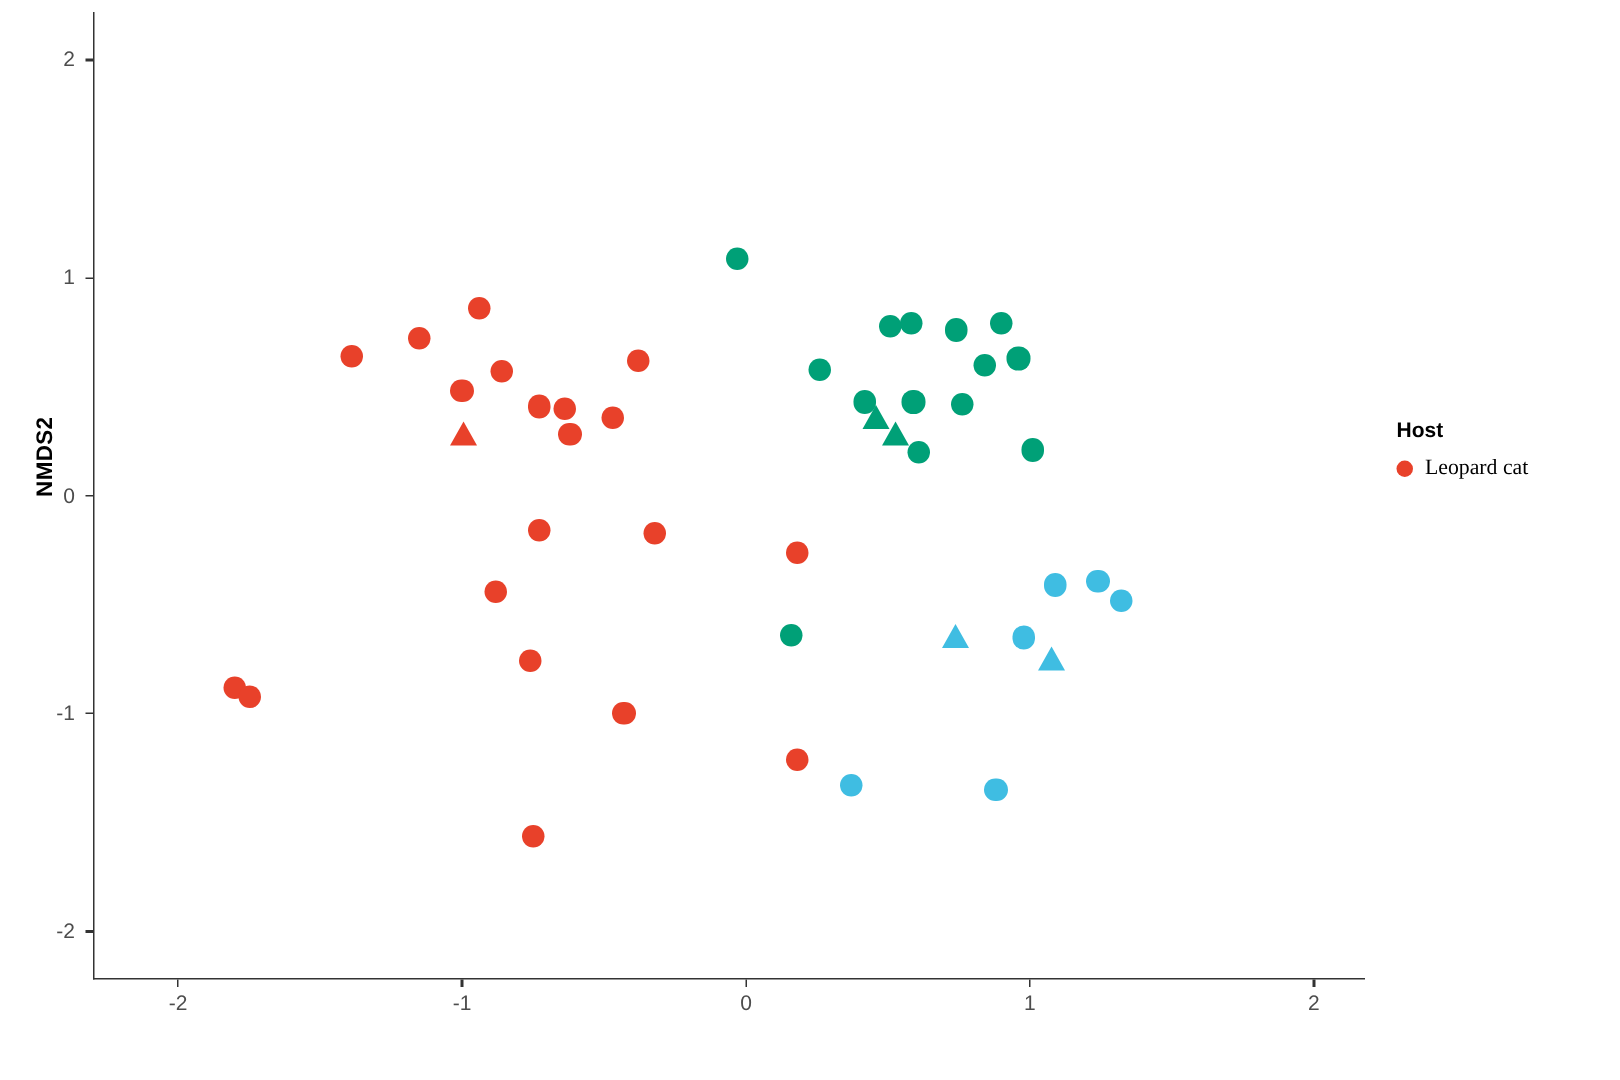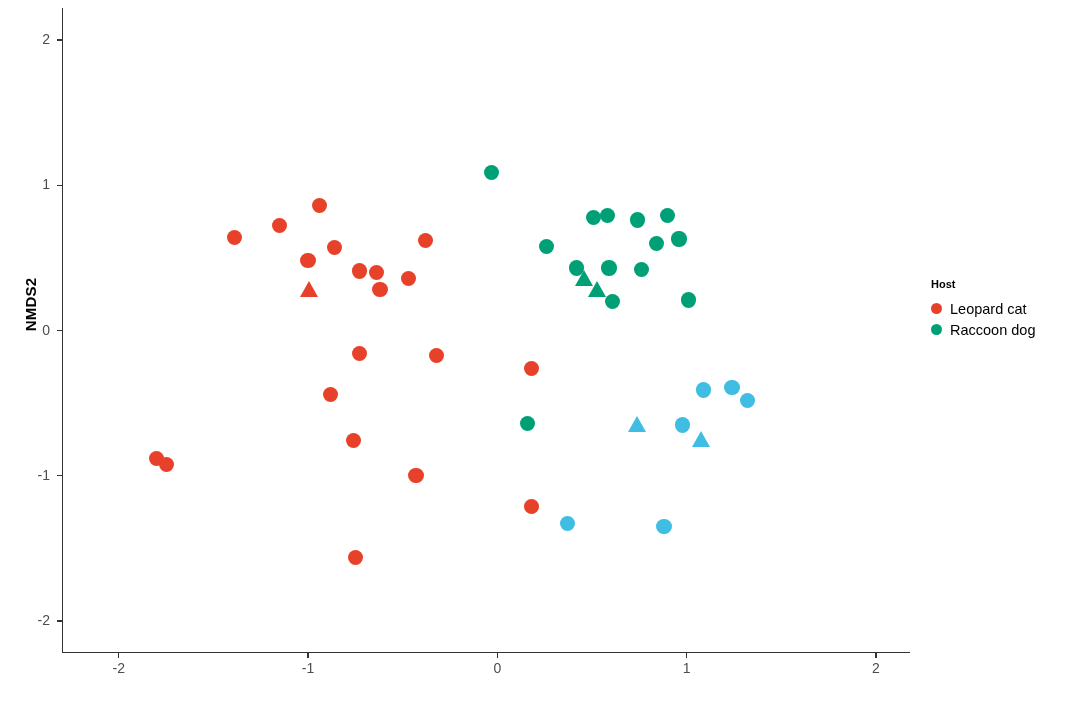--- a/index.html
+++ b/index.html
@@ -97,29 +97,30 @@
     background: transparent !important;
   }
   
   #legend {
     position: absolute;
     left: 925px;
     top: 278px;
     width: 150px;
   }
   #legend-title {
-    font-size: 11px;
+    font-size: 14px;
     font-weight: bold;
     margin-bottom: 8px;
     padding-left: 6px;
   }
   .legend-row {
     display: flex;
     align-items: center;
     height: 21px;
+    font-family: Liberation Serif, serif;
   }
   .legend-key {
     width: 22px;
     height: 21px;
     display: flex;
     align-items: center;
     justify-content: center;
     flex: 0 0 22px;
   }
   .legend-swatch {
@@ -221,22 +222,16 @@
 
   <div id="legend">
     <div id="legend-title">Host</div>
     <div id="legend-items">
         <div class="legend-row">
           <span class="legend-key">
             <span class="legend-swatch" style="background: rgb(232, 65, 42);"></span>
           </span>
           <span class="legend-label">Leopard cat</span>
         </div>
-        <div class="legend-row">
-          <span class="legend-key">
-            <span class="legend-swatch" style="background: rgb(0, 160, 119);"></span>
-          </span>
-          <span class="legend-label">Raccoon dog</span>
-        </div>
       </div>
   </div>
 
 </div>
 
 </body></html>

